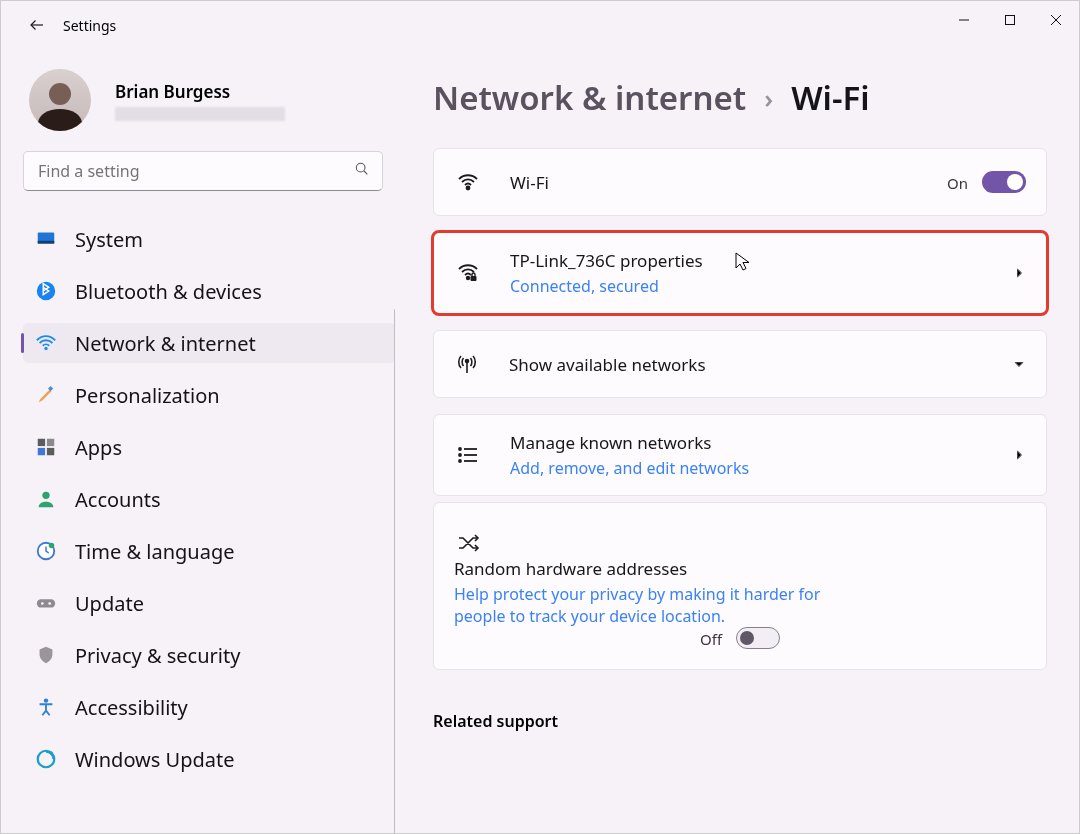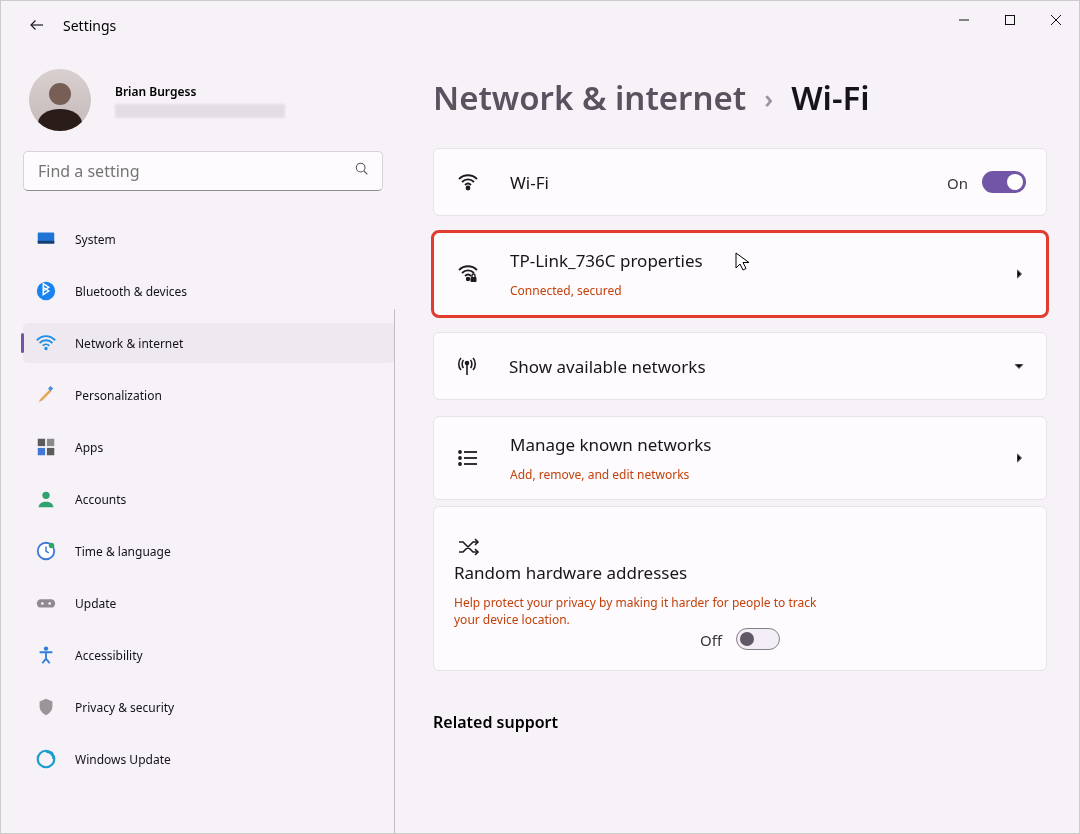--- a/index.html
+++ b/index.html
@@ -59,21 +59,21 @@
     position:absolute; left:50%; top:22%; transform:translateX(-50%);
     width:22px; height:22px; border-radius:50%;
     background:#775f55;
   }
   .avatar::after {
     content:"";
     position:absolute; left:50%; bottom:-6px; transform:translateX(-50%);
     width:44px; height:28px; border-radius:50% 50% 0 0;
     background:#2a1c18;
   }
-  .user-name { font-weight:600; font-size:12px; }
+  .user-name { font-weight:600; font-size:17px; }
   .user-sub {
     width:170px; height:14px;
     background:#e3dde5; margin-top:4px;
     filter: blur(1px);
   }
   .search-wrap {
     position: relative;
     width: 360px; height: 40px;
     background:#fdfbfd;
     border:1px solid #d7d3da;
@@ -90,21 +90,21 @@
   .search-icon {
     position:absolute; right:12px;
     color:#555;
   }
   .nav-list {}
   .nav-item {
     display:flex; align-items:center;
     height:40px;
     padding:0 12px;
     border-radius:5px;
-    font-size:12px;
+    font-size:20px;
     color:#151218;
     margin-bottom:12px;
     position:relative;
     cursor: default;
   }
   .nav-item.active {
     background:#eee8f0;
   }
   .nav-item.active::before {
     content:"";
@@ -150,21 +150,21 @@
     min-height:68px;
     position:relative;
   }
   .card-icon {
     width:28px; height:28px; margin-right:28px;
     display:flex; align-items:center; justify-content:center;
   }
   .card-icon svg { width:24px; height:24px; stroke:#1d1b1f; fill:none;}
   .card-body { flex:1; }
   .card-title { font-size:17px; color:#19151c; }
-  .card-sub { font-size:12px; color:#c2410c; margin-top:10px; max-width:370px;}
+  .card-sub { font-size:16px; color:#3b82f6; margin-top:3px; max-width:370px;}
   .card-right {
     display:flex; align-items:flex-end; gap:14px;
     color:#3c323f; font-size:15px;
   }
   .chevron { color:#66606a;}
   .chevron svg { width:14px;height:14px; stroke:#5e5863;}
   .toggle {
     width:44px; height:22px;
     border-radius:11px;
     position:relative;
@@ -321,33 +321,33 @@
               <rect x="2" y="8" width="20" height="9" rx="4.5" fill="#8f8a92"></rect>
               <circle cx="8" cy="12.5" r="1.4" fill="#fff"></circle>
               <circle cx="16" cy="12.5" r="1.4" fill="#fff"></circle>
             </svg>
         </span>
         <span>Update</span>
       </div>
       <div class="nav-item">
         <span class="nav-icon">
           <svg viewBox="0 0 24 24">
+              <path d="M12 3l7 3v5c0 5-3 8-7 10-4-2-7-5-7-10V6l7-3z" fill="#9b9599"></path>
+            </svg>
+        </span>
+        <span>Privacy &amp; security</span>
+      </div>
+      <div class="nav-item">
+        <span class="nav-icon">
+          <svg viewBox="0 0 24 24">
               <circle cx="12" cy="5" r="2.4" fill="#2f7fd6"></circle>
               <path d="M5 9h14M12 9v7m0 0l-4 5m4-5l4 5" stroke="#2f7fd6" stroke-width="2" fill="none"></path>
             </svg>
         </span>
         <span>Accessibility</span>
-      </div>
-      <div class="nav-item">
-        <span class="nav-icon">
-          <svg viewBox="0 0 24 24">
-              <path d="M12 3l7 3v5c0 5-3 8-7 10-4-2-7-5-7-10V6l7-3z" fill="#9b9599"></path>
-            </svg>
-        </span>
-        <span>Privacy &amp; security</span>
       </div>
       <div class="nav-item">
         <span class="nav-icon">
           <svg viewBox="0 0 24 24">
               <circle cx="12" cy="12" r="9" fill="none" stroke="#1d9dcd" stroke-width="2.4"></circle>
               <path d="M12 4a8 8 0 018 8" stroke="#1d9dcd" stroke-width="2.4" fill="none"></path>
               <path d="M18 3l2 3-3 1" fill="#1d9dcd"></path>
             </svg>
         </span>
         <span>Windows Update</span>

